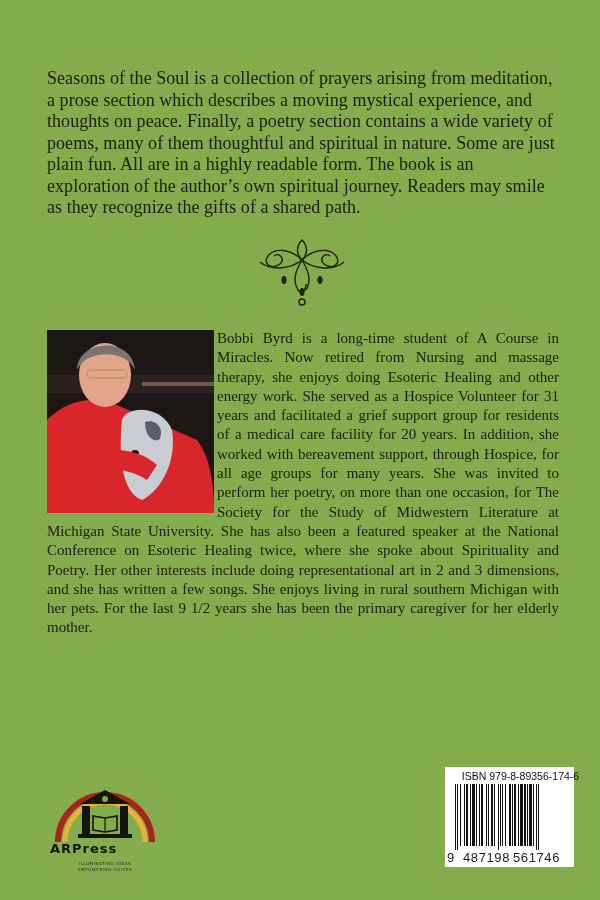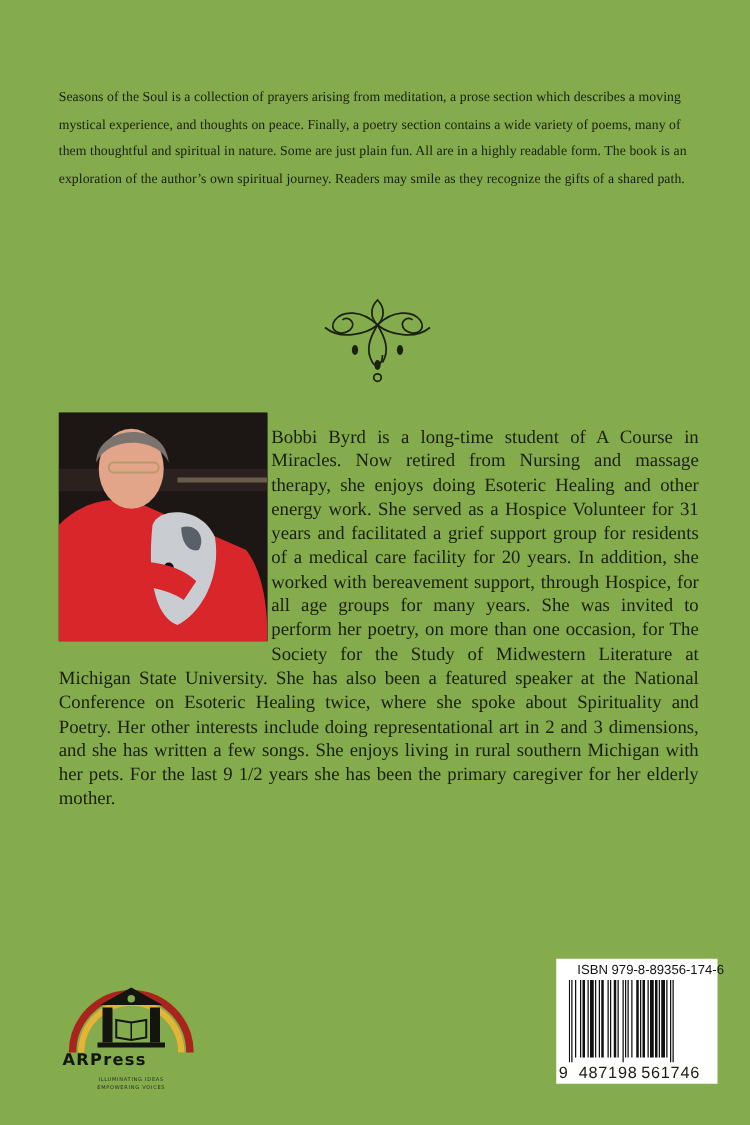--- a/index.html
+++ b/index.html
@@ -6,32 +6,32 @@
   body {
     width: 600px; height: 900px; overflow: hidden;
     background: #84ab4c;
     font-family: "DejaVu Serif", "Liberation Serif", serif;
     color: #1a1f12;
     position: relative;
   }
   .blurb {
     position: absolute; left: 47px; top: 68px; width: 510px;
     font-family: "Liberation Serif", serif;
-    font-size: 11px; line-height: 21.5px;
+    font-size: 18px; line-height: 21.5px;
     letter-spacing: 0.05px;
   }
   .ornament {
     position: absolute; left: 252px; top: 236px; width: 100px; height: 72px;
   }
   .photo {
     position: absolute; left: 47px; top: 330px; width: 167px; height: 183px;
     background: #1a1412; overflow: hidden;
   }
   .bio {
-    position: absolute; left: 47px; top: 341px; width: 512px;
+    position: absolute; left: 47px; top: 329px; width: 512px;
     font-family: "Liberation Serif", serif;
     font-size: 15px; line-height: 19.3px;
     text-align: justify;
   }
   .bio .float-spacer {
     float: left; width: 170px; height: 185px; margin-right: 0;
   }
   .logo { position: absolute; left: 50px; top: 768px; width: 110px; height: 115px; }
   .logo-name {
     position: absolute; left: 0; width: 110px; top: 73px; 

